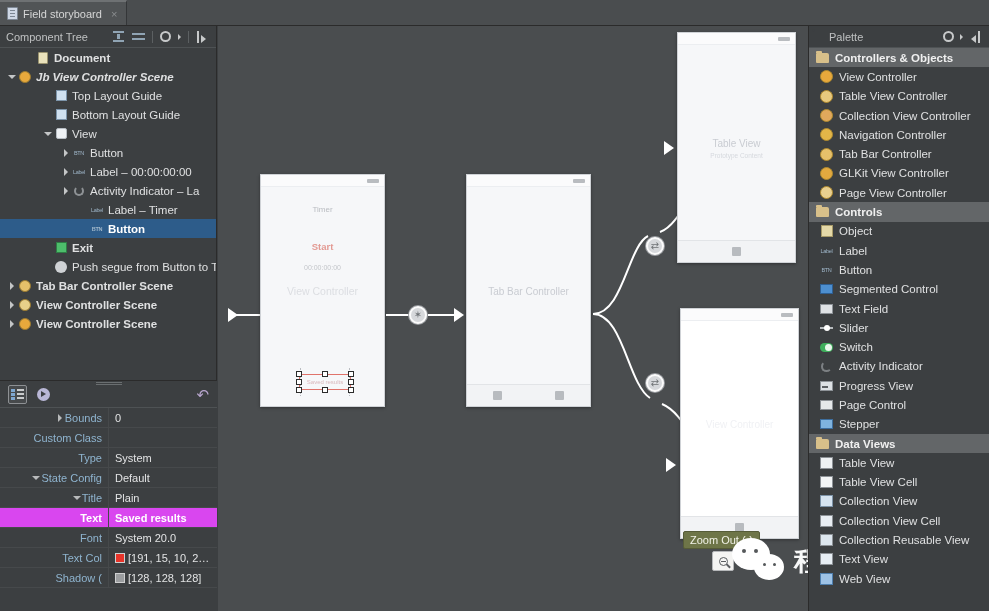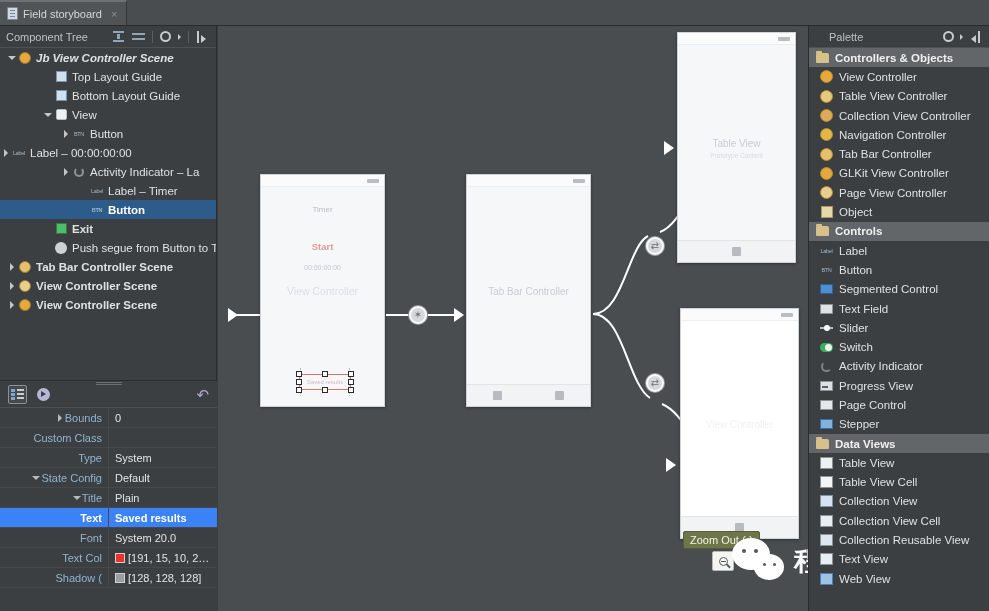--- a/index.html
+++ b/index.html
@@ -137,21 +137,21 @@
   .arrow-circ::after {
     content: ""; position: absolute; left: 4px; top: 3.5px;
     border-left: 5px solid #3c3f41; border-top: 3px solid transparent; border-bottom: 3px solid transparent;
   }
   .undo-ic { margin-left: auto; font-size: 15px; color: #b9a7cf; line-height: 1; }
   .prop-table { position: absolute; left: 0; right: 0; top: 27px; bottom: 0; overflow: hidden; }
   .prow {
     display: flex; height: 20px; align-items: center;
     border-bottom: 1px solid #46494b; font-size: 11px;
   }
-  .prow.selected { background: #3b82f6; }
+  .prow.selected { background: #d946ef; }
   .pname {
     width: 108px; flex: 0 0 108px; text-align: right; padding-right: 6px;
     color: #8fb4cf; white-space: nowrap; overflow: hidden;
     display: flex; align-items: center; justify-content: flex-end; gap: 3px;
   }
   .prow.selected .pname { color: #ffffff; font-weight: bold; }
   .pname .tw { width: 0; height: 0; border-left: 4px solid #b8babb; border-top: 4px solid transparent; border-bottom: 4px solid transparent; }
   .pname .tw.down { transform: rotate(90deg); }
   .pval {
     flex: 1; padding-left: 6px; color: #e2e3e4; white-space: nowrap; overflow: hidden;
@@ -326,20 +326,27 @@
           </span>
         <span class="tool-ic ic-collapse"></span>
         <span class="sep"></span>
         <span class="ic-gear"></span>
         <span class="ic-caret"></span>
         <span class="sep"></span>
         <span class="ic-bar"></span>
       </span>
     </div>
     <div class="tree" id="tree-host">
+        <div class="tnode bold" style="padding-left: 24px;">
+          <span class="twist"></span>
+          <span class="tico">
+            <span style="width:10px;height:12px;background:#e9e2bc;border:1px solid #9b9470;border-radius:1px;display:block"></span>
+          </span>
+          <span>Document</span>
+        </div>
         <div class="tnode bold" style="padding-left: 6px; font-style: italic;">
           <span class="twist down">
             <i></i>
           </span>
           <span class="tico">
             <span class="circ" style="background:#e8a93c"></span>
           </span>
           <span>Jb View Controller Scene</span>
         </div>
         <div class="tnode" style="padding-left: 42px;">
@@ -367,21 +374,21 @@
         </div>
         <div class="tnode" style="padding-left: 60px;">
           <span class="twist right">
             <i></i>
           </span>
           <span class="tico">
             <span class="lbl-tag">BTN</span>
           </span>
           <span>Button</span>
         </div>
-        <div class="tnode" style="">
+        <div class="tnode" style="padding-left: 60px;">
           <span class="twist right">
             <i></i>
           </span>
           <span class="tico">
             <span class="lbl-tag">Label</span>
           </span>
           <span>Label – 00:00:00:00</span>
         </div>
         <div class="tnode" style="padding-left: 60px;">
           <span class="twist right">
@@ -694,31 +701,31 @@
             <span class="vc-circ" style="background:#e2a93f"></span>
           </span>
           <span>GLKit View Controller</span>
         </div>
         <div class="pitem">
           <span class="pico">
             <span class="vc-circ" style="background:#e8cf8f"></span>
           </span>
           <span>Page View Controller</span>
         </div>
+        <div class="pitem group">
+          <span class="pico">
+            <span class="folder"></span>
+          </span>
+          <span>Controls</span>
+        </div>
         <div class="pitem">
           <span class="pico">
             <span style="width:12px;height:12px;background:#e5d9a8;border:1px solid #a79a68;display:block"></span>
           </span>
           <span>Object</span>
-        </div>
-        <div class="pitem group">
-          <span class="pico">
-            <span class="folder"></span>
-          </span>
-          <span>Controls</span>
         </div>
         <div class="pitem">
           <span class="pico">
             <span class="lbl-tag">Label</span>
           </span>
           <span>Label</span>
         </div>
         <div class="pitem">
           <span class="pico">
             <span class="lbl-tag">BTN</span>

